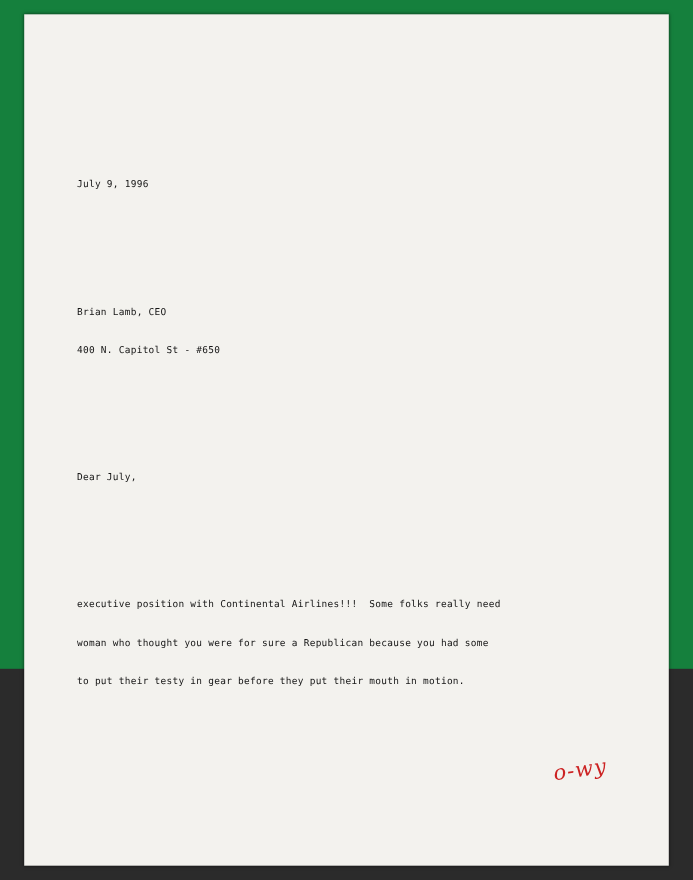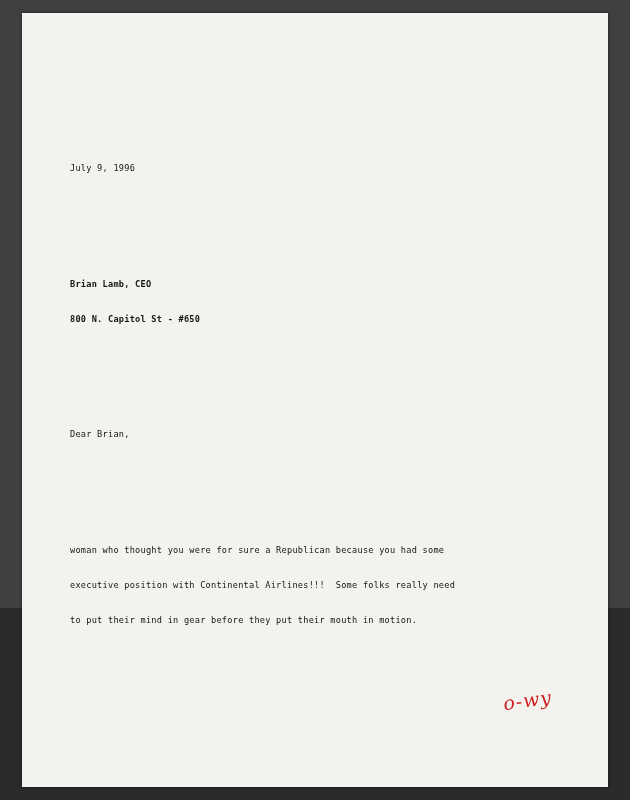--- a/index.html
+++ b/index.html
@@ -10,21 +10,21 @@
   body {
     width: 630px;
     height: 800px;
     overflow: hidden;
     font-family: "DejaVu Sans Mono", monospace;
   }
   .page {
     position: relative;
     width: 630px;
     height: 608px;
-    background: #404040;
+    background: #15803d;
     box-sizing: border-box;
   }
   .sheet {
     position: absolute;
     left: 22px;
     top: 13px;
     width: 586px;
     height: 774px;
     background: #f3f2ee;
     box-shadow: 0 0 3px rgba(0,0,0,0.6);
@@ -53,48 +53,48 @@
     right: 56px;
     bottom: 76px;
     color: #cc2222;
     font-family: "DejaVu Serif", serif;
     font-style: italic;
     font-size: 19px;
     transform: rotate(-8deg);
     letter-spacing: 1px;
   }
   .date-block { margin-bottom: 23px; }
-  .addr-block { margin-bottom: 23px; font-weight: bold; }
+  .addr-block { margin-bottom: 23px; }
   .salutation { margin-bottom: 23px; }
 </style>
 </head>
 <body>
 
 <div class="page">
   <div class="sheet">
 
     <div class="letter">
 
       <div class="date-block">
         <div class="line">July 9, 1996</div>
       </div>
 
       <div class="addr-block">
         <div class="line">Brian Lamb, CEO</div>
-        <div class="line">800 N. Capitol St - #650</div>
+        <div class="line">400 N. Capitol St - #650</div>
       </div>
 
       <div class="salutation">
-        <div class="line">Dear Brian,</div>
+        <div class="line">Dear July,</div>
       </div>
 
       <div class="blk">
+        <div class="line">executive position with Continental Airlines!!!  Some folks really need</div>
         <div class="line">woman who thought you were for sure a Republican because you had some</div>
-        <div class="line">executive position with Continental Airlines!!!  Some folks really need</div>
-        <div class="line">to put their mind in gear before they put their mouth in motion.</div>
+        <div class="line">to put their testy in gear before they put their mouth in motion.</div>
       </div>
 
       
 
       
 
       
 
       
 

